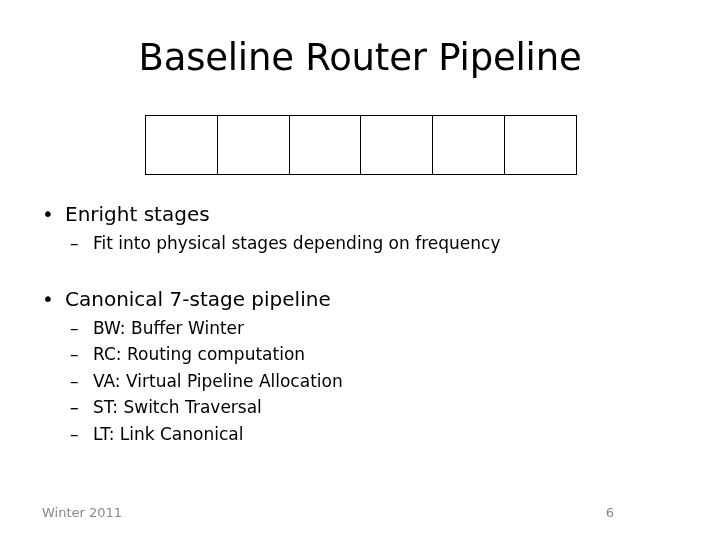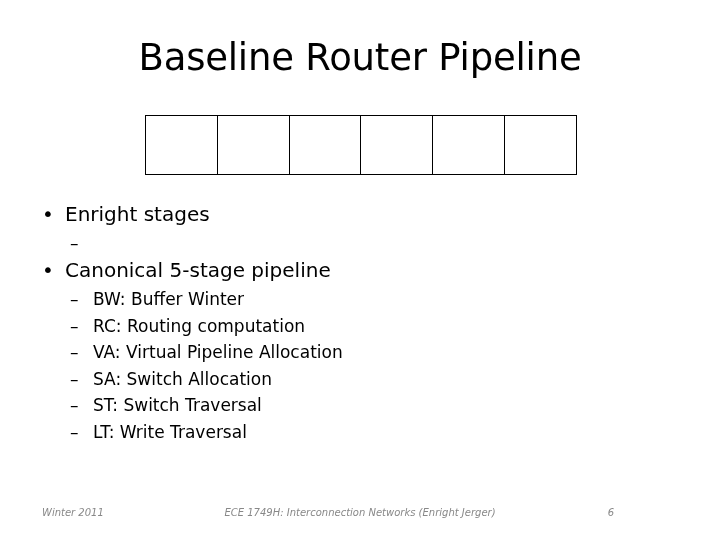--- a/index.html
+++ b/index.html
@@ -116,24 +116,23 @@
     margin-top: 2px;
   }
 
   
   .footer {
     position: absolute;
     left: 0;
     top: 506px;
     width: 656px;
     height: 20px;
-    font-size: 10px;
+    font-size: 13px;
     line-height: 14px;
     color: #888888;
-    font-style: italic;
   }
   .footer-left {
     position: absolute;
     left: 42px;
     top: 0;
     white-space: nowrap;
   }
   .footer-center {
     position: absolute;
     left: 0;
@@ -168,58 +167,57 @@
   <div class="body-area">
 
     <div class="bullet-block block-1">
       <div class="l1-item">
         <span class="l1-marker">•</span>
         <span>Enright stages</span>
       </div>
       <div class="l2-list">
         <div class="l2-item">
           <span class="l2-marker">–</span>
+          <span>Fit into physical stages depending on frequency</span>
         </div>
       </div>
     </div>
 
     <div class="bullet-block block-2">
       <div class="l1-item">
         <span class="l1-marker">•</span>
-        <span>Canonical 5-stage pipeline</span>
+        <span>Canonical 7-stage pipeline</span>
       </div>
       <div class="l2-list">
         <div class="l2-item">
           <span class="l2-marker">–</span>
           <span>BW: Buffer Winter</span>
         </div>
         <div class="l2-item">
           <span class="l2-marker">–</span>
           <span>RC: Routing computation</span>
         </div>
         <div class="l2-item">
           <span class="l2-marker">–</span>
           <span>VA: Virtual Pipeline Allocation</span>
         </div>
         <div class="l2-item">
           <span class="l2-marker">–</span>
-          <span>SA: Switch Allocation</span>
         </div>
         <div class="l2-item">
           <span class="l2-marker">–</span>
           <span>ST: Switch Traversal</span>
         </div>
         <div class="l2-item">
           <span class="l2-marker">–</span>
-          <span>LT: Write Traversal</span>
+          <span>LT: Link Canonical</span>
         </div>
       </div>
     </div>
 
   </div>
 
   <div class="footer">
     <span class="footer-left">Winter 2011</span>
-    <span class="footer-center">ECE 1749H: Interconnection Networks (Enright Jerger)</span>
     <span class="footer-right">6</span>
   </div>
 
 </div>
 
 </body></html>

